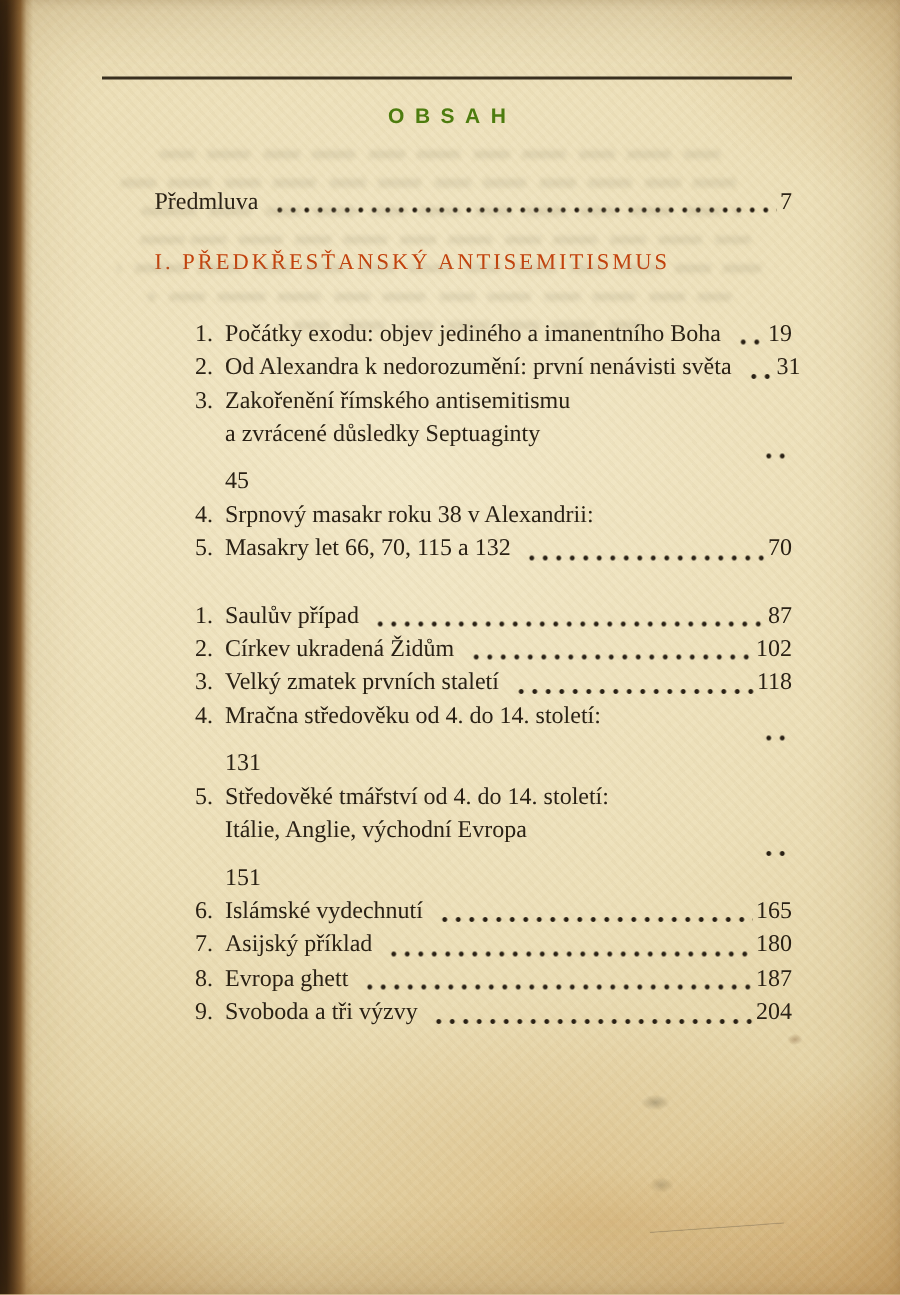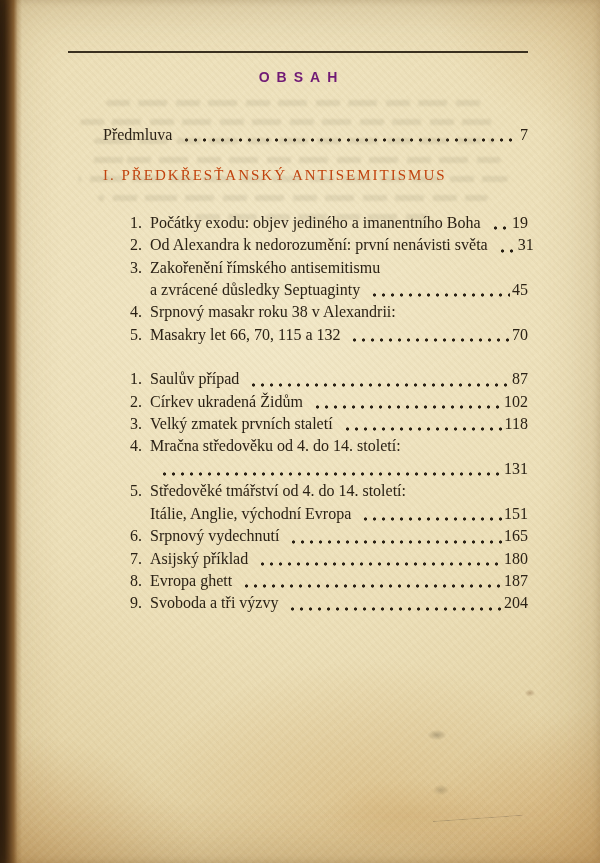--- a/index.html
+++ b/index.html
@@ -54,21 +54,21 @@
   }
 
   .page-title {
     margin-top: 16px;
     text-align: center;
     font-family: "Liberation Sans", sans-serif;
     font-weight: bold;
     font-size: 14px;
     letter-spacing: 7px;
     text-indent: 7px; 
-    color: #701a75;
+    color: #4d7c0f;
   }
 
   
   .ghost { position: absolute; left: 0; width: 460px; top: 100px; height: 130px;
     filter: blur(1.3px); opacity: 0.55; }
   .ghost-line {
     position: absolute; height: 6px; border-radius: 3px;
     background-image: repeating-linear-gradient(90deg,
       rgba(146,136,106,0.30) 0 24px, rgba(0,0,0,0) 24px 32px,
       rgba(146,136,106,0.30) 32px 61px, rgba(0,0,0,0) 61px 70px);
@@ -86,21 +86,21 @@
     margin-top: 18px;
     white-space: nowrap;
   }
   .section-heading.second { margin-top: 31px; }
 
   .items { margin-top: 25px; }
   .items.second { margin-top: 22px; }
 
   .toc-row { display: flex; align-items: baseline; }
   .toc-item .toc-row { padding-left: 27px; }
-  .toc-item .toc-row.cont { padding-left: 47px; }
+  .toc-item .toc-row.cont { padding-left: 47px; flex-direction: column; }
   .num { flex: none; width: 20px; }
   .entry-text { flex: none; white-space: nowrap; }
 
   .leader {
     flex: 1 1 auto;
     min-width: 18px;
     align-self: flex-end;
     height: 6px;
     margin: 0 2px 3px 10px;
     background-image: radial-gradient(circle at 4.5px 3px, #2a2115 1.3px, rgba(0,0,0,0) 1.9px);
@@ -245,21 +245,21 @@
         </div>
         <div class="toc-row cont">
           <span class="entry-text">Itálie, Anglie, východní Evropa</span>
           <span class="leader"></span>
           <span class="pagenum">151</span>
         </div>
       </div>
       <div class="toc-item">
         <div class="toc-row">
           <span class="num">6.</span>
-          <span class="entry-text">Srpnový vydechnutí</span>
+          <span class="entry-text">Islámské vydechnutí</span>
           <span class="leader"></span>
           <span class="pagenum">165</span>
         </div>
       </div>
       <div class="toc-item">
         <div class="toc-row">
           <span class="num">7.</span>
           <span class="entry-text">Asijský příklad</span>
           <span class="leader"></span>
           <span class="pagenum">180</span>

